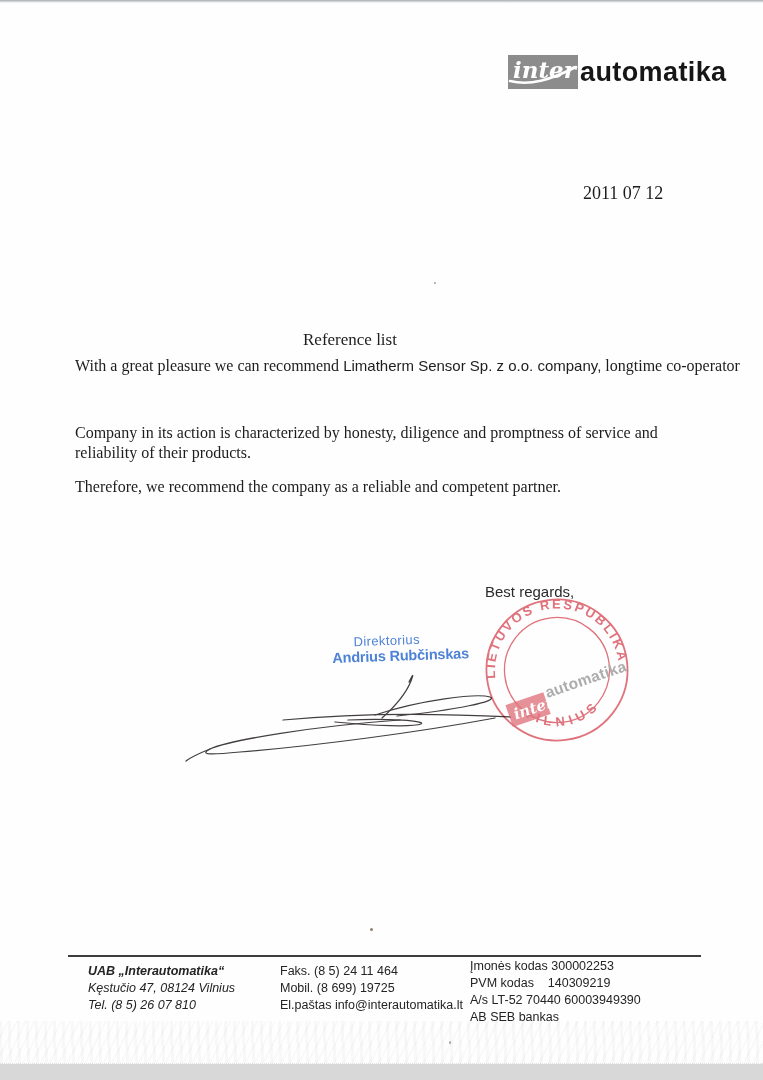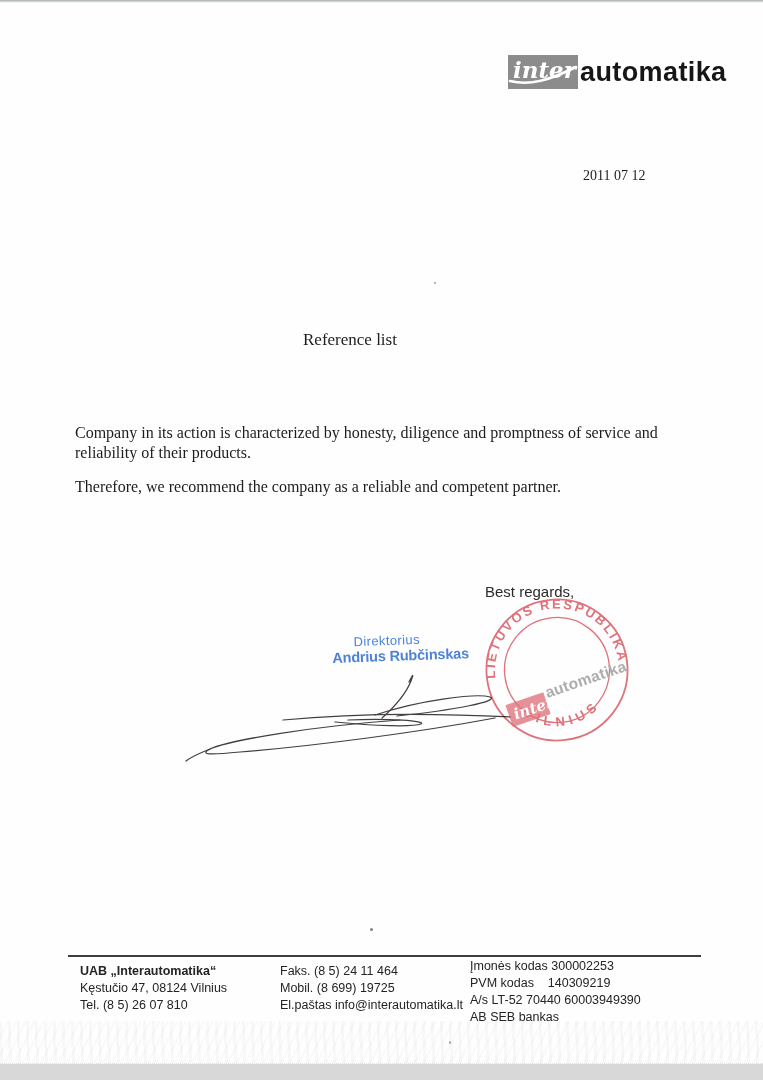--- a/index.html
+++ b/index.html
@@ -19,21 +19,21 @@
   .logo{position:absolute;top:55px;left:508px;height:36px;}
   .logo-box{position:absolute;left:0;top:0;width:70px;height:34px;background:#8c8c8c;}
   .logo-inter{position:absolute;left:5px;top:1px;
     font-family:"DejaVu Serif",serif;font-style:italic;font-weight:bold;
     font-size:23px;color:#ffffff;}
   .logo-swoosh{position:absolute;left:0;top:0;}
   .logo-word{position:absolute;left:72px;top:2px;
     font-family:"Liberation Sans",sans-serif;font-weight:700;
     font-size:27px;letter-spacing:.4px;color:#161616;}
   
-  .date{position:absolute;left:583px;top:168px;font-size:14px;}
+  .date{position:absolute;left:583px;top:183px;font-size:18px;}
   .title{position:absolute;left:303px;top:290px;font-size:17px;margin-top:40px;}
   .para{position:absolute;font-size:16px;line-height:19.5px;white-space:nowrap;}
   .p1{left:75px;top:356px;}
   .p2{left:75px;top:423px;}
   .p3{left:75px;top:477px;}
   .sans{font-family:"Liberation Sans",sans-serif;font-size:15px;}
   .regards{position:absolute;left:485px;top:583px;
     font-family:"Liberation Sans",sans-serif;font-size:15px;color:#2a2a2a;}
   
   .director{position:absolute;left:332px;top:633px;width:110px;
@@ -41,21 +41,21 @@
     transform:rotate(-2deg);text-align:center;}
   .director .pos{font-size:13px;letter-spacing:.4px;}
   .director .dname{font-size:14.5px;font-weight:700;letter-spacing:-.2px;white-space:nowrap;}
   .signature{position:absolute;left:185px;top:660px;z-index:5;}
   .stamp{position:absolute;left:482px;top:595px;z-index:6;mix-blend-mode:multiply;}
   
   .footer-rule{position:absolute;left:68px;top:955px;width:633px;height:2px;background:#3d3d3d;}
   .fcol{position:absolute;font-family:"Liberation Sans",sans-serif;
     font-size:12.5px;line-height:17px;color:#242424;}
   .fline{white-space:pre;}
-  .c1{left:80px;top:963px;}
+  .c1{left:88px;top:963px;font-style:italic;}
   .c1 .fline:first-child{font-weight:700;}
   .c2{left:280px;top:963px;}
   .c3{left:470px;top:958px;}
   .speck{position:absolute;border-radius:50%;}
   .sp1{left:370px;top:928px;width:3px;height:3px;background:#8d7f72;}
   .sp2{left:434px;top:282px;width:2px;height:2px;background:#9aa0a6;}
   .sp3{left:449px;top:1041px;width:2px;height:3px;background:#a8a299;}
 </style>
 </head>
 <body>
@@ -70,20 +70,21 @@
       </svg>
       <span class="logo-inter">inter</span>
     </div>
     <span class="logo-word">automatika</span>
   </div>
 
   <div class="date">2011 07 12</div>
   <div class="title">Reference list</div>
 
   <div class="para p1">
+    <div><span>With a great pleasure we can recommend </span><span class="sans">Limatherm Sensor Sp. z o.o. company,</span><span> longtime co-operator</span></div>
   </div>
   <div class="para p2">
     <div>Company in its action is characterized by honesty, diligence and promptness of service and</div>
     <div>reliability of their products.</div>
   </div>
   <div class="para p3">
     <div>Therefore, we recommend the company as a reliable and competent partner.</div>
   </div>
 
   <div class="regards">Best regards,</div>

